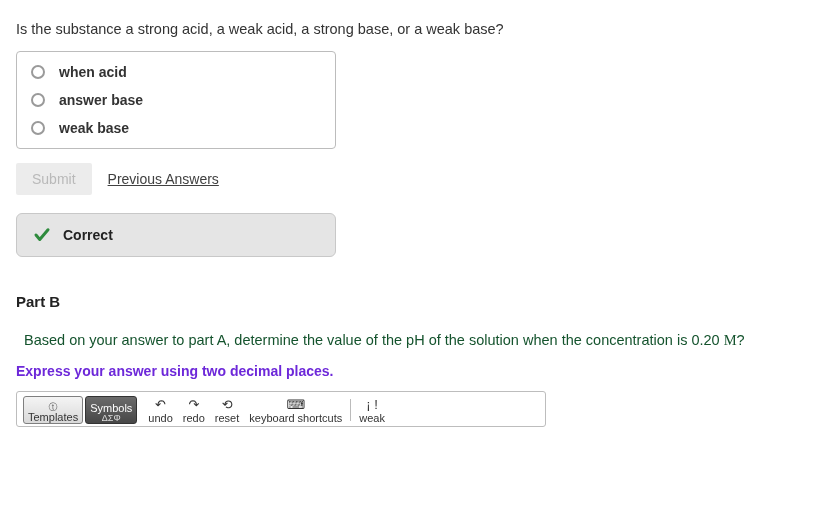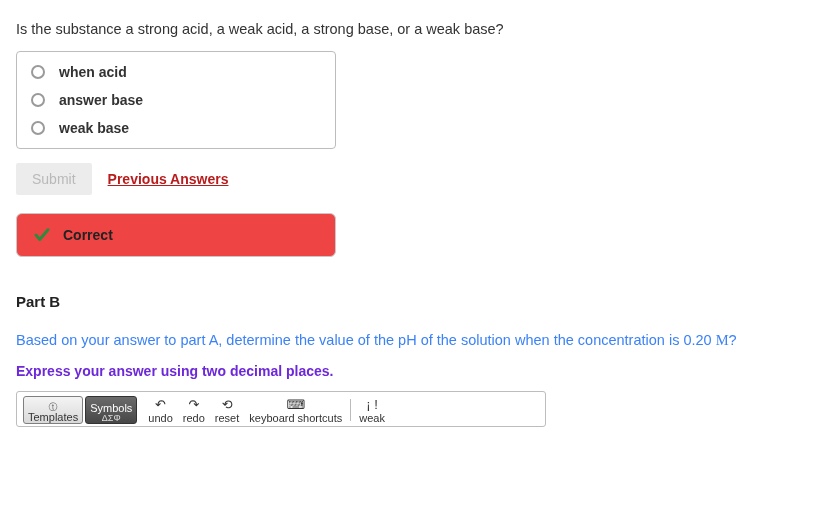--- a/index.html
+++ b/index.html
@@ -56,53 +56,53 @@
   .btn-submit {
     background: #ececec;
     color: #b9b9b9;
     border: none;
     padding: 8px 16px;
     font-size: 14px;
     border-radius: 2px;
     cursor: not-allowed;
   }
   .prev-link {
-    color: #b91c1c;
-    font-weight: 700;
+    color: #404040;
+    font-weight: 400;
     text-decoration: underline;
     font-size: 14px;
     cursor: pointer;
   }
   .feedback-box {
     border: 1px solid #c8c8c8;
     border-radius: 6px;
     width: 320px;
     padding: 12px 16px;
     display: flex;
     align-items: center;
     gap: 12px;
     margin-bottom: 36px;
-    background: #ef4444;
+    background: #e5e5e5;
   }
   .check-icon svg { display: block; }
   .feedback-text {
     font-weight: 700;
     font-size: 14px;
     color: #222;
   }
   .part-header {
     font-weight: 700;
     font-size: 15px;
     color: #222;
     margin: 0 0 22px 0;
   }
   .partb-q {
     font-size: 14.5px;
-    color: #3b82f6;
-    margin: 0 0 14px 0;
+    color: #14532d;
+    margin: 0 0 14px 8px;
   }
   .molar { font-family: Georgia, 'Times New Roman', serif; }
   .instr {
     font-weight: 700;
     font-size: 14px;
     color: #6d28d9;
     margin: 0 0 12px 0;
   }
   .editor-outer {
     border: 1px solid #bdbdbd;

